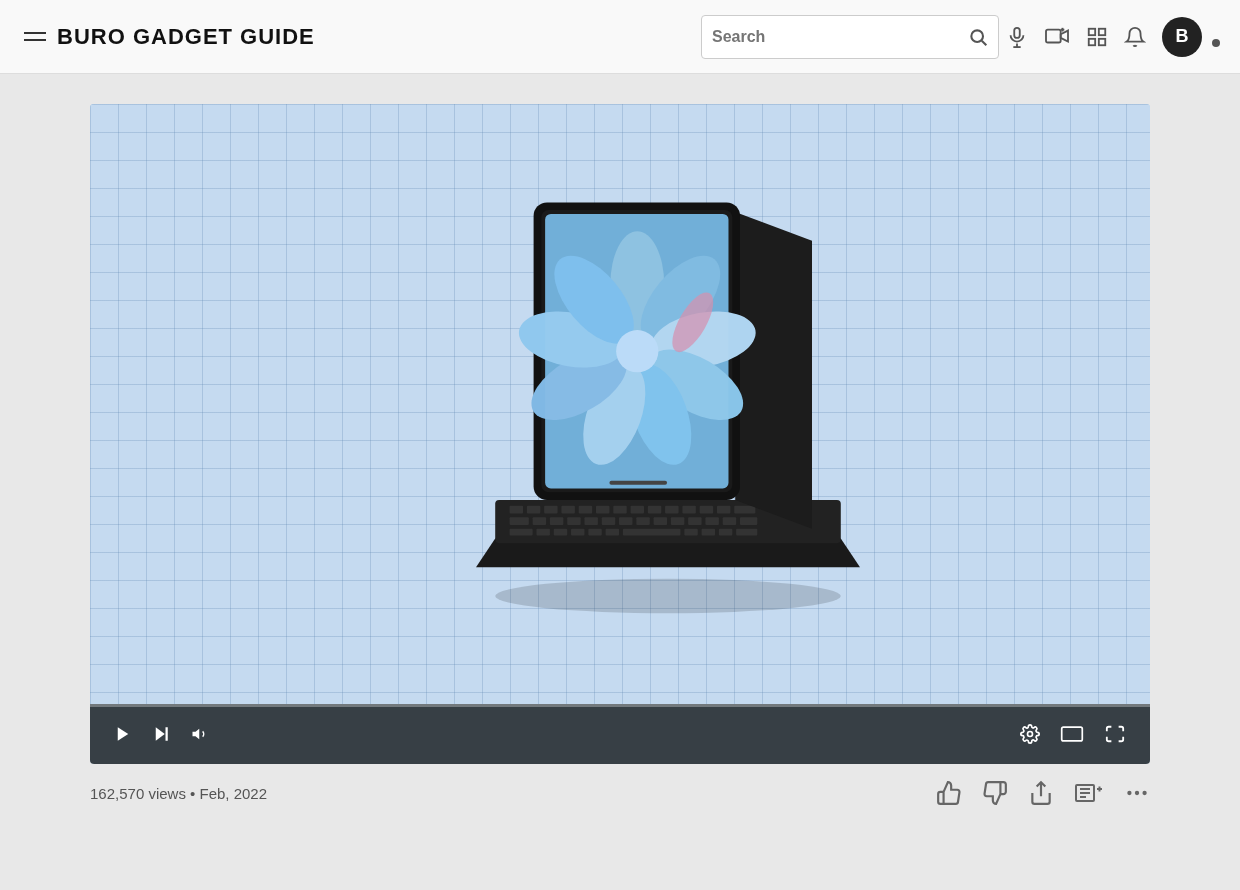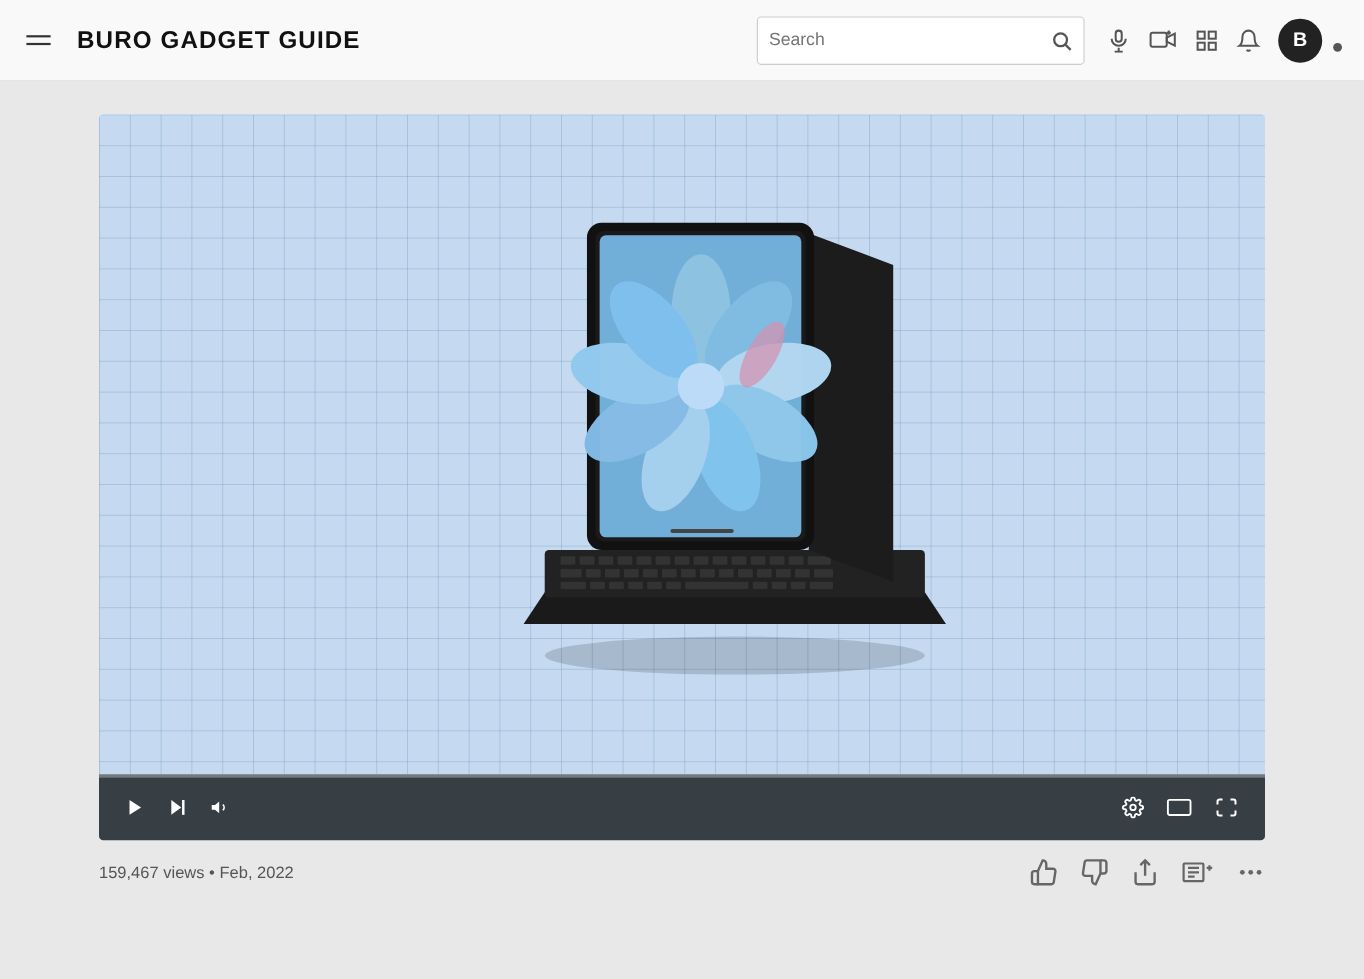--- a/index.html
+++ b/index.html
@@ -11,21 +11,21 @@
       overflow: hidden;
     }
 
     
     .header {
       display: flex;
       align-items: center;
       background: #f9f9f9;
       height: 74px;
       padding: 0 20px;
-      gap: 20px;
+      gap: 7px;
       border-bottom: 1px solid #ddd;
     }
 
     .hamburger-icon {
       display: flex;
       flex-direction: column;
       gap: 5px;
       cursor: pointer;
       padding: 4px;
     }
@@ -55,20 +55,21 @@
       width: 298px;
       margin-left: auto;
     }
     .search-input {
       border: none;
       outline: none;
       font-size: 16px;
       color: #a16207;
       background: transparent;
       flex: 1;
+      font-weight: bold;
     }
     .search-btn {
       background: none;
       border: none;
       cursor: pointer;
       display: flex;
       align-items: center;
     }
 
     .header-icons {
@@ -446,21 +447,21 @@
           <path d="M16 3h3a2 2 0 0 1 2 2v3"></path>
           <path d="M8 19H5a2 2 0 0 1-2-2v-3"></path>
           <path d="M16 19h3a2 2 0 0 0 2-2v-3"></path>
         </svg>
       </button>
     </div>
   </div>
 
   <div class="video-meta">
     <div class="video-stats">
-      <span>159,467 views</span>
+      <span>162,570 views</span>
       <span> • </span>
       <span>Feb, 2022</span>
     </div>
 
     <div class="video-actions">
 
       <button class="action-btn">
         <svg width="26" height="26" viewBox="0 0 24 24" fill="none" stroke="#666" stroke-width="2">
           <path d="M14 9V5a3 3 0 0 0-3-3l-4 9v11h11.28a2 2 0 0 0 2-1.7l1.38-9a2 2 0 0 0-2-2.3H14z"></path>
           <path d="M7 22H4a2 2 0 0 1-2-2v-7a2 2 0 0 1 2-2h3"></path>

